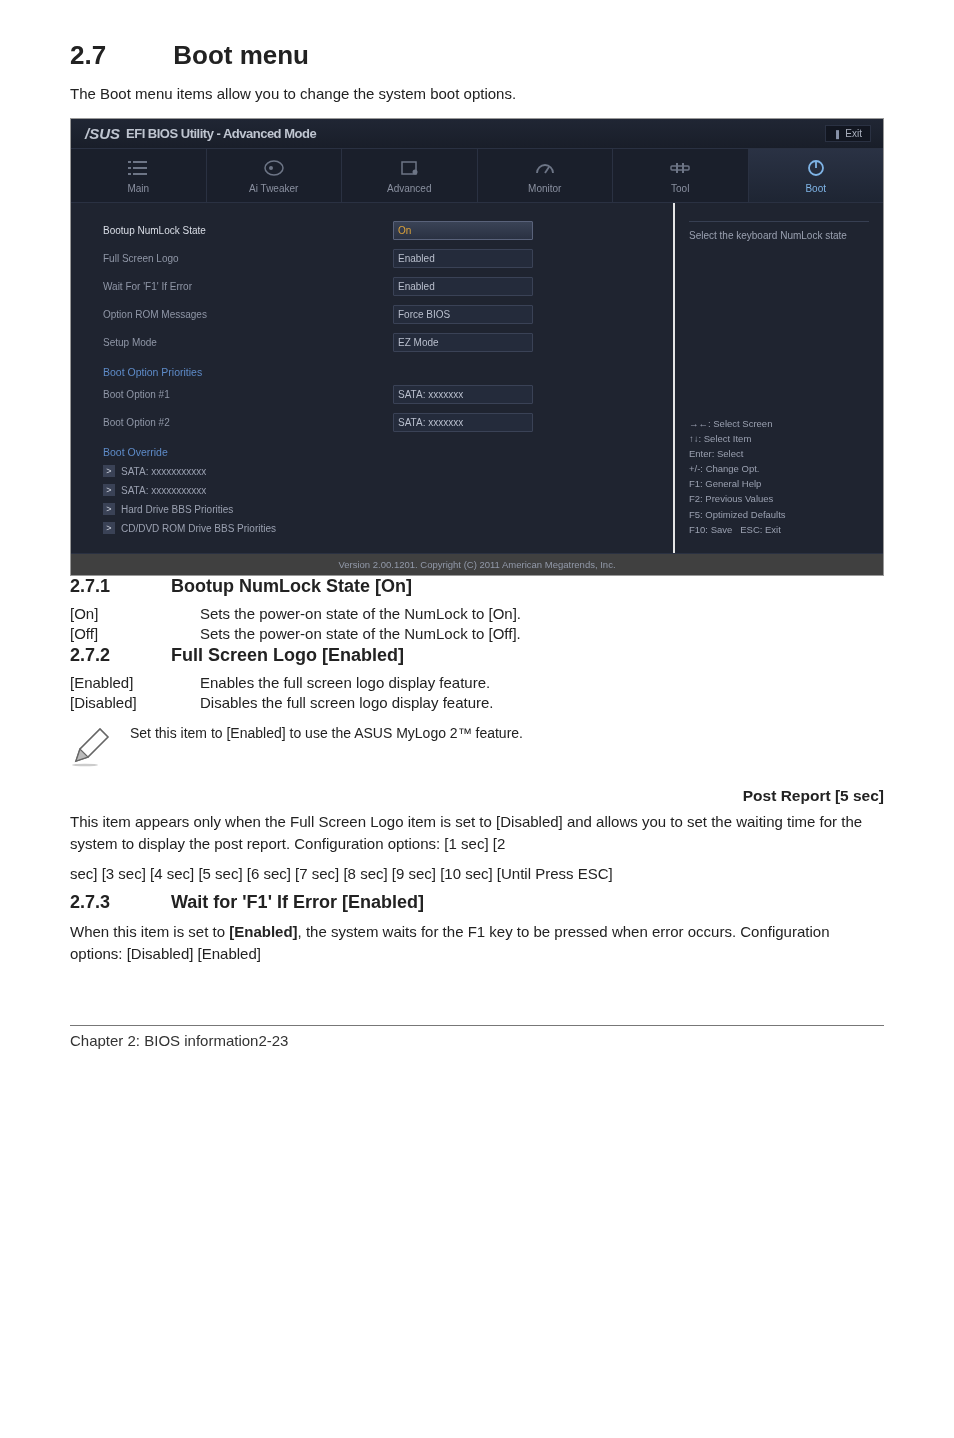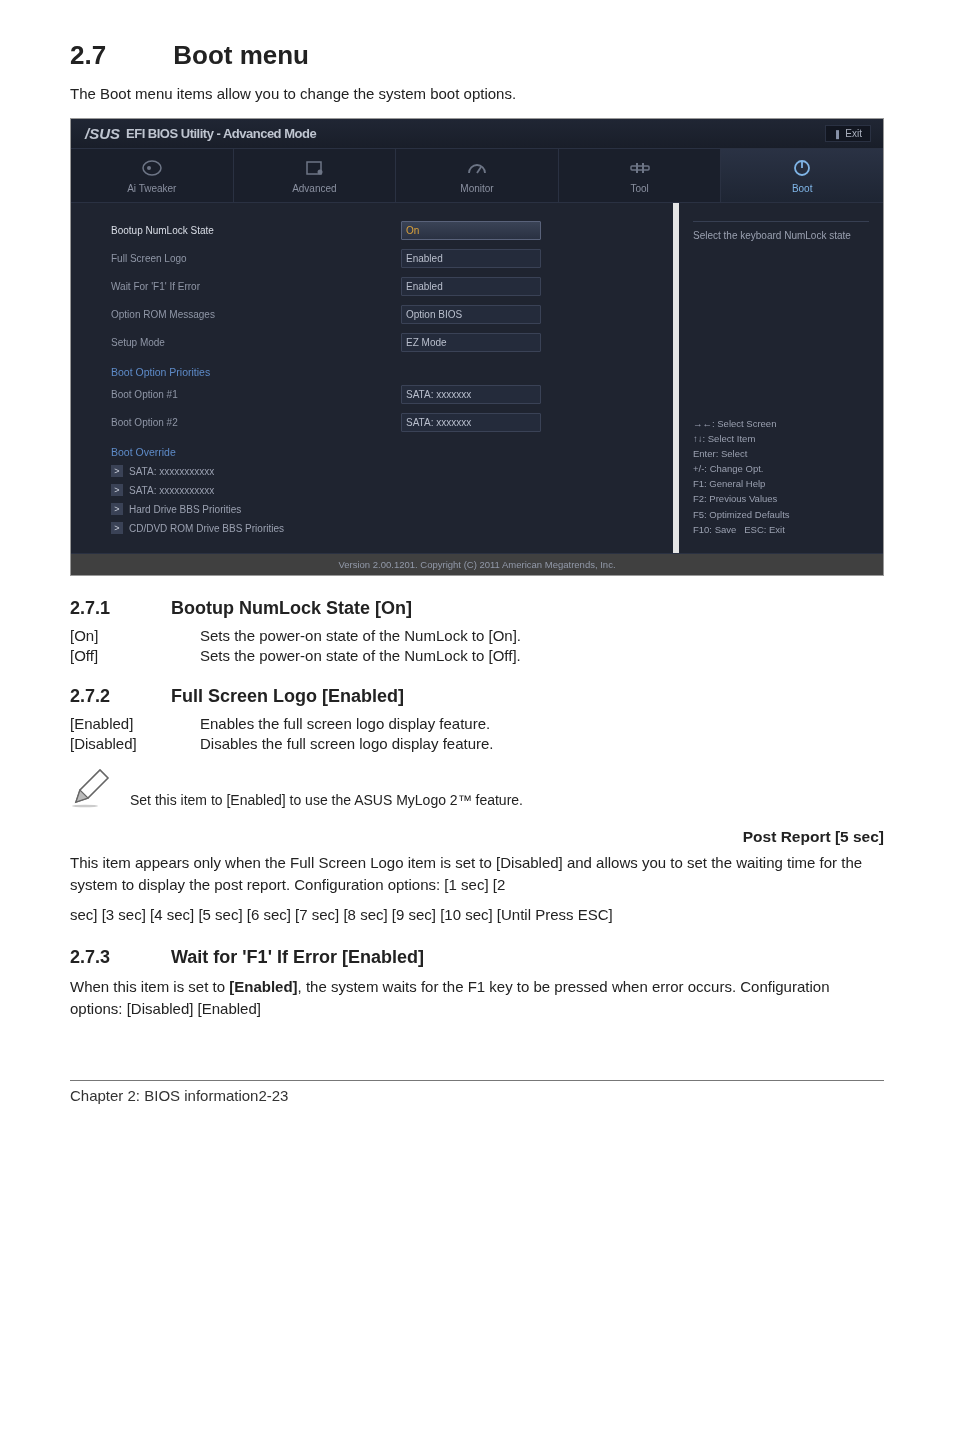--- a/index.html
+++ b/index.html
@@ -83,31 +83,30 @@
     margin: 0 auto 6px;
     width: 24px; height: 18px;
     color: #6d7586;
   }
   .tab.active .tab-icon { color: #7fb4e6; }
   .tab-label { font-size: 10px; }
 
   .bios-body {
     display: flex;
     min-height: 350px;
-    padding-left: 8px;
   }
   .bios-left {
     flex: 1;
     padding: 18px 16px 10px 32px;
     position: relative;
   }
   .bios-right {
     width: 210px;
     padding: 18px 14px 10px 14px;
-    border-left: 6px solid #e5e5e5;
+    border-left: 2px solid #e5e5e5;
     display: flex;
     flex-direction: column;
   }
   .help-top {
     border-top: 1px solid #373f52;
     padding-top: 8px;
     color: #9aa0b0;
     font-size: 10px;
   }
   .help-keys {
@@ -170,39 +169,38 @@
     background: #404040;
     border-top: 1px solid #2a3142;
     text-align: center;
     color: #9299a9;
     font-size: 9.5px;
     padding: 5px 0;
   }
 
   
   .subsection {
-    margin-top: 22px;
   }
   .sub-title {
     font-size: 18px;
     font-weight: bold;
     margin-bottom: 8px;
   }
   .sub-title .num { display:inline-block; width: 96px; }
   .opt-row {
     display: flex;
     font-size: 15px;
     margin-bottom: 3px;
   }
   .opt-key { flex: 0 0 130px; }
   .opt-desc { flex: 1; }
 
   .note-row {
     display: flex;
-    align-items: flex-end;
+    align-items: flex-start;
     gap: 18px;
     margin-top: 14px;
     margin-bottom: 6px;
   }
   .note-icon {
     width: 42px; height: 42px; flex-shrink: 0;
     color: #888;
   }
   .note-text { font-size: 14px; }
 
@@ -245,20 +243,31 @@
       <span>EFI BIOS Utility - Advanced Mode</span>
     </div>
     <div class="exit-btn">
       <span>Exit</span>
     </div>
   </div>
 
   <div class="tabs">
     <div class="tab">
       <svg class="tab-icon" viewBox="0 0 24 18">
+          <rect x="2" y="2" width="3" height="2" fill="currentColor"></rect>
+          <rect x="7" y="2" width="14" height="2" fill="currentColor"></rect>
+          <rect x="2" y="8" width="3" height="2" fill="currentColor"></rect>
+          <rect x="7" y="8" width="14" height="2" fill="currentColor"></rect>
+          <rect x="2" y="14" width="3" height="2" fill="currentColor"></rect>
+          <rect x="7" y="14" width="14" height="2" fill="currentColor"></rect>
+        </svg>
+      <span class="tab-label">Main</span>
+    </div>
+    <div class="tab">
+      <svg class="tab-icon" viewBox="0 0 24 18">
           <ellipse cx="12" cy="9" rx="9" ry="7" fill="none" stroke="currentColor" stroke-width="1.5"></ellipse>
           <circle cx="9" cy="9" r="2" fill="currentColor"></circle>
         </svg>
       <span class="tab-label">Ai  Tweaker</span>
     </div>
     <div class="tab">
       <svg class="tab-icon" viewBox="0 0 24 18">
           <rect x="5" y="3" width="14" height="12" fill="none" stroke="currentColor" stroke-width="1.5"></rect>
           <circle cx="18" cy="13" r="2.5" fill="currentColor"></circle>
         </svg>
@@ -298,21 +307,21 @@
       <div class="row">
         <span class="row-label">Full Screen Logo</span>
         <span class="row-val">Enabled</span>
       </div>
       <div class="row">
         <span class="row-label">Wait For 'F1' If Error</span>
         <span class="row-val">Enabled</span>
       </div>
       <div class="row">
         <span class="row-label">Option ROM Messages</span>
-        <span class="row-val">Option BIOS</span>
+        <span class="row-val">Force BIOS</span>
       </div>
       <div class="row">
         <span class="row-label">Setup Mode</span>
         <span class="row-val">EZ Mode</span>
       </div>
 
       <div class="subhead">Boot Option Priorities</div>
       <div class="row">
         <span class="row-label">Boot Option #1</span>
         <span class="row-val">SATA: xxxxxxx</span>

